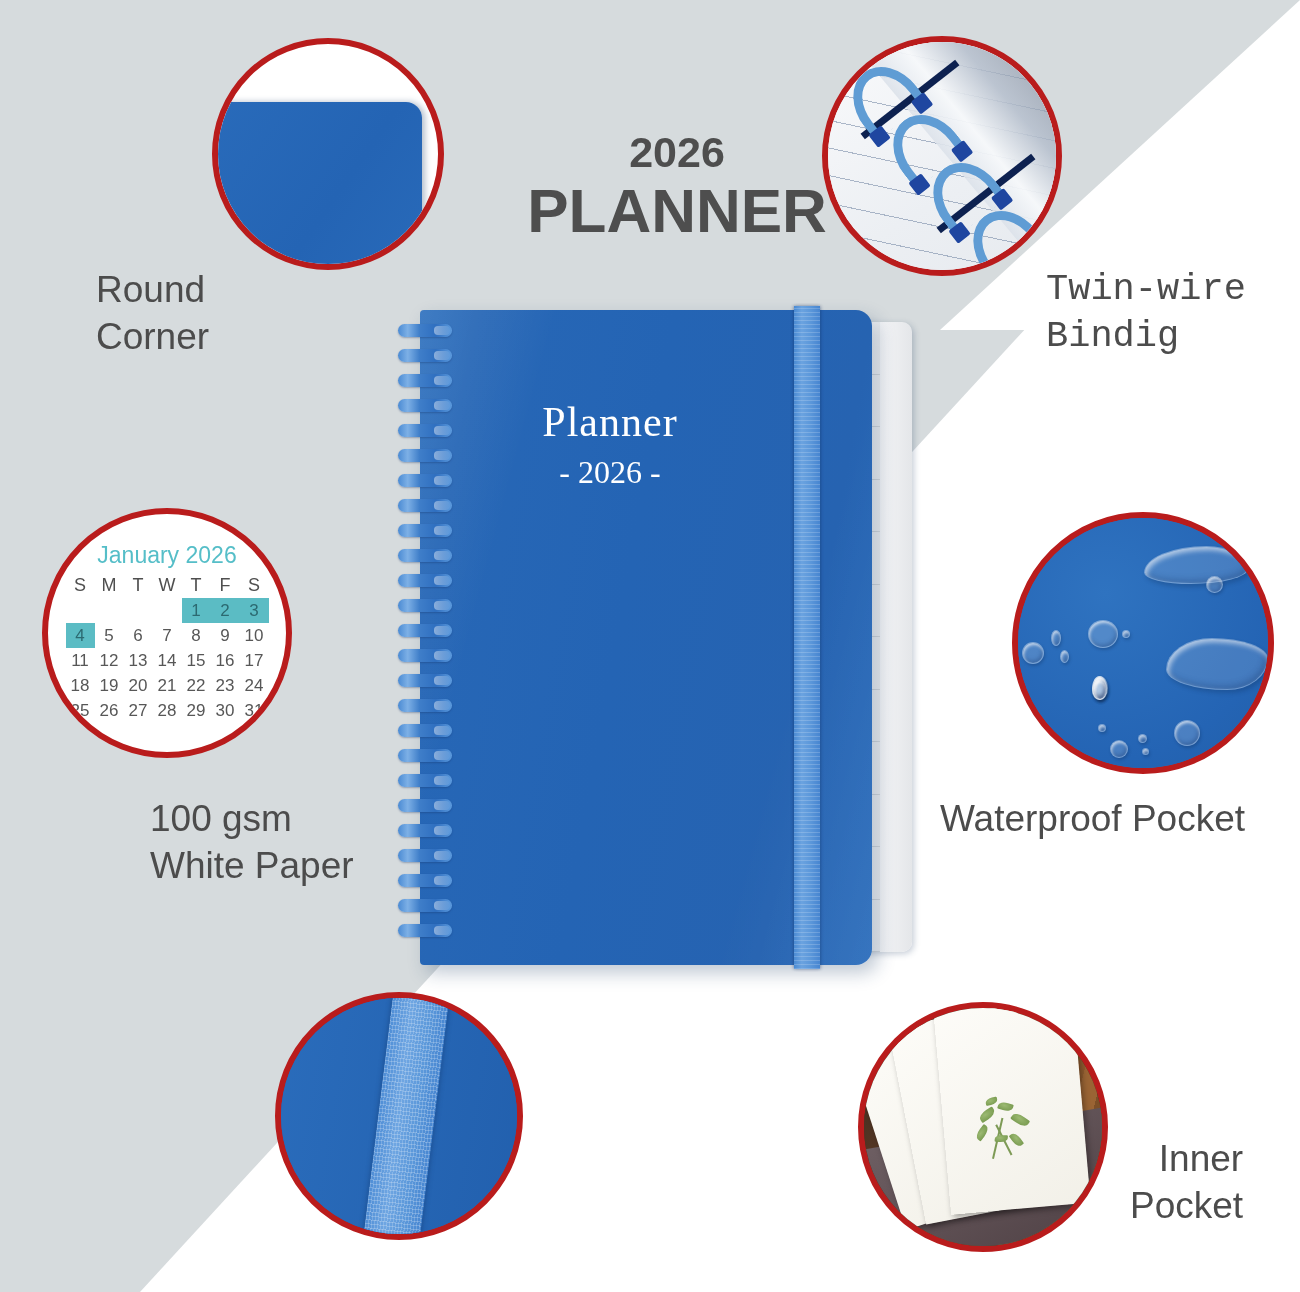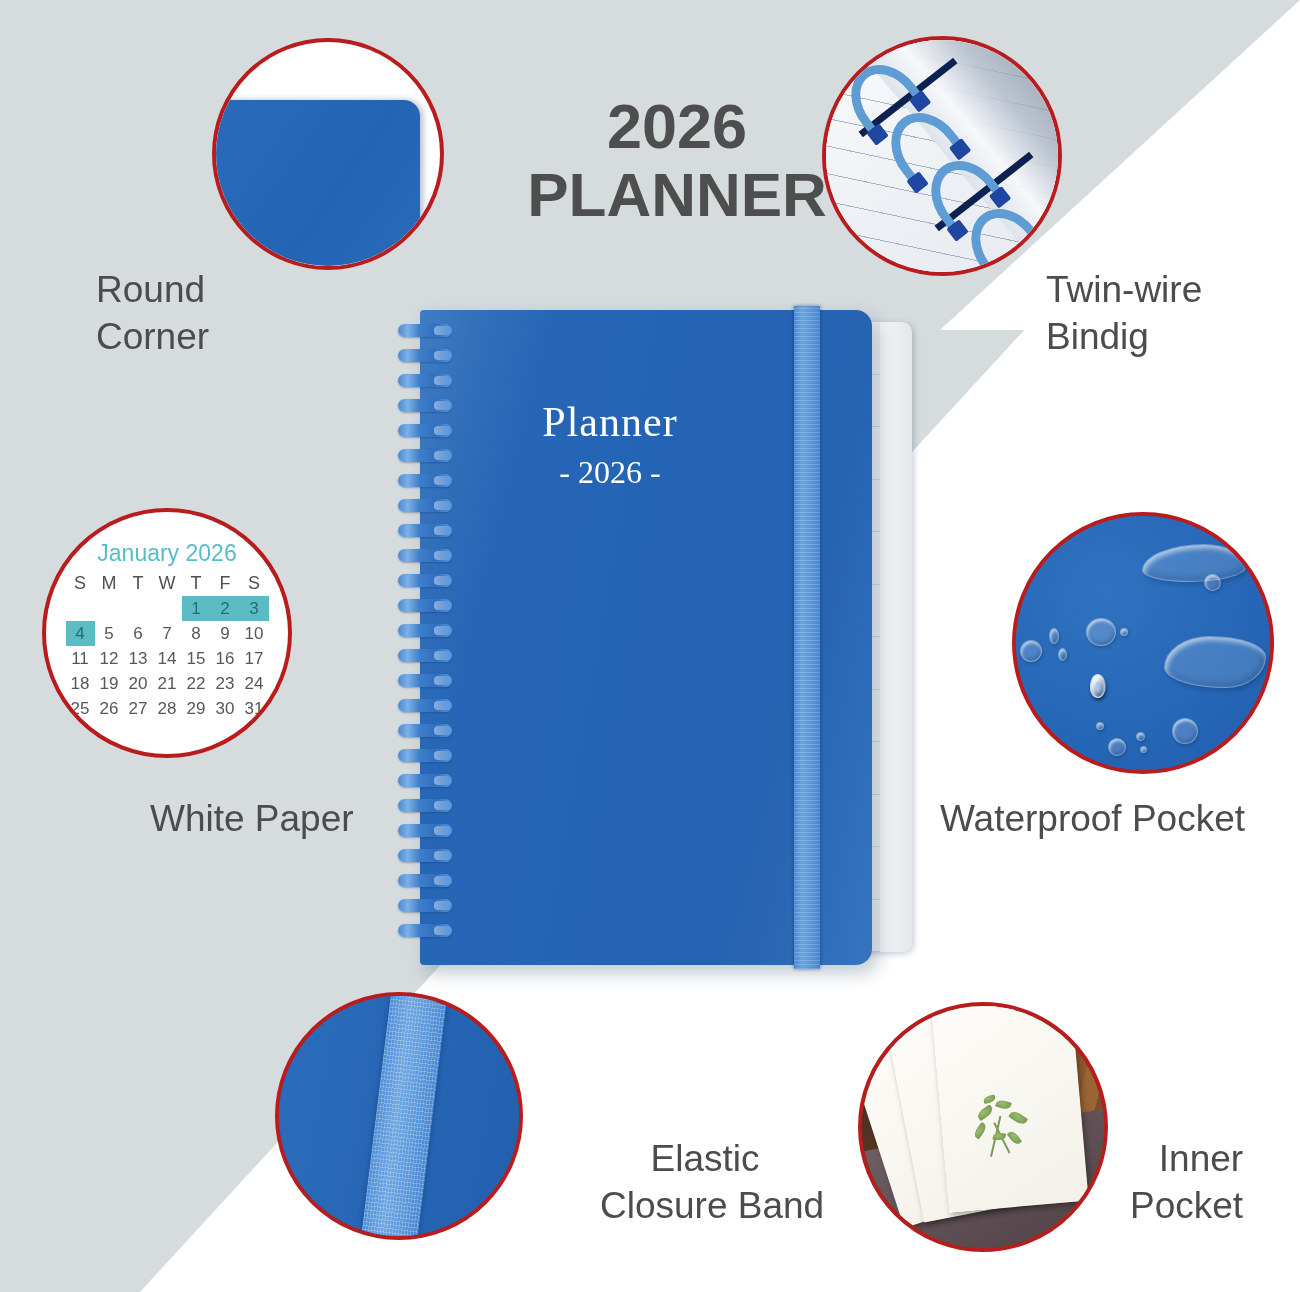--- a/index.html
+++ b/index.html
@@ -29,28 +29,28 @@
 
   
   .headline {
     position: absolute; left: 497px; top: 95px; width: 360px;
     text-align: center;
     color: #4e4e4e;
     font-weight: bold;
     line-height: 1.0;
     letter-spacing: 0px;
   }
-  .headline .yr { display: block; font-size: 63px; }
+  .headline .yr { display: block; font-size: 43px; margin-top: 36px; }
   .headline .pl { display: block; font-size: 62px; margin-top: 6px; }
 
   
   .circle {
     position: absolute;
     border-radius: 50%;
-    border: 4px solid #b91c1c;
+    border: 6px solid #b91c1c;
     overflow: hidden;
     background: #ffffff;
   }
 
   
   #c-round { left: 212px; top: 38px; width: 232px; height: 232px; }
   #c-round .rc-sheet {
     position: absolute; left: -46px; top: 58px;
     width: 250px; height: 240px;
     background: linear-gradient(125deg,#2a6cbb 0%, #2464b4 55%, #2a6cbb 100%);
@@ -167,21 +167,21 @@
     position:absolute; background: radial-gradient(ellipse at 40% 40%, #9cba72, #6f9247);
     border-radius: 60% 10% 60% 10%;
   }
   #c-pocket .stem { position:absolute; background:#7d9a55; }
 
   
   .flabel {
     position: absolute; color: #4c4c4c; font-size: 37px; line-height: 1.28;
   }
   #l-round   { left: 96px;  top: 266px;  text-align: left; }
-  #l-wire    { left: 1046px; top: 266px; text-align: left; }
+  #l-wire    { left: 1046px; top: 266px; text-align: left; font-family: Liberation Mono, monospace; }
   #l-paper   { left: 150px; top: 795px;  text-align: left; }
   #l-pvc     { left: 940px; top: 795px;  text-align: left; }
   #l-band    { left: 600px; top: 1135px; text-align: left; }
   #l-pocket  { left: 1130px; top: 1135px; text-align: right; }
 
   
   #planner { position: absolute; left: 398px; top: 310px; width: 520px; height: 660px; }
 
   .tabs-block {
     position:absolute; left: 448px; top: 12px; width: 66px; height: 630px;
@@ -338,20 +338,21 @@
               <td>28</td>
               <td>29</td>
               <td>30</td>
               <td>31</td>
             </tr>
           </tbody>
       </table>
     </div>
   </div>
   <div class="flabel" id="l-paper">
+    <div>100 gsm</div>
     <div>White Paper</div>
   </div>
 
   <div class="circle" id="c-pvc">
     <div class="pvcbg"></div>
     <div class="blob" style="left:126px; top:28px; width:104px; height:38px; border-radius:60% 40% 55% 45%/70% 60% 40% 30%;"></div>
     <div class="blob" style="left:148px; top:120px; width:102px; height:52px; border-radius:45% 55% 40% 60%/60% 40% 60% 40%;"></div>
     <div class="drop" style="left:70px;  top:102px; width:30px; height:28px;"></div>
     <div class="drop" style="left:4px;   top:124px; width:22px; height:22px;"></div>
     <div class="drop" style="left:188px; top:58px;  width:17px; height:17px;"></div>
@@ -369,24 +370,20 @@
     <div class="drop" style="left:120px; top:216px; width:9px;  height:9px;"></div>
     <div class="drop" style="left:124px; top:230px; width:7px;  height:7px;"></div>
   </div>
   <div class="flabel" id="l-pvc">
     <div>Waterproof Pocket</div>
   </div>
 
   <div class="circle" id="c-band">
     <div class="bandbg"></div>
     <div class="strip"></div>
-  </div>
-  <div class="flabel" id="l-band">
-    <div style="text-align:center; width:210px;">Elastic</div>
-    <div>Closure Band</div>
   </div>
 
   <div class="circle" id="c-pocket">
     <div class="woodbg"></div>
     <div class="wood-plank"></div>
     <div class="pocket-dark"></div>
     <div class="card card1"></div>
     <div class="card card2"></div>
     <div class="card card3">
       <div class="thanks">Thank you</div>

